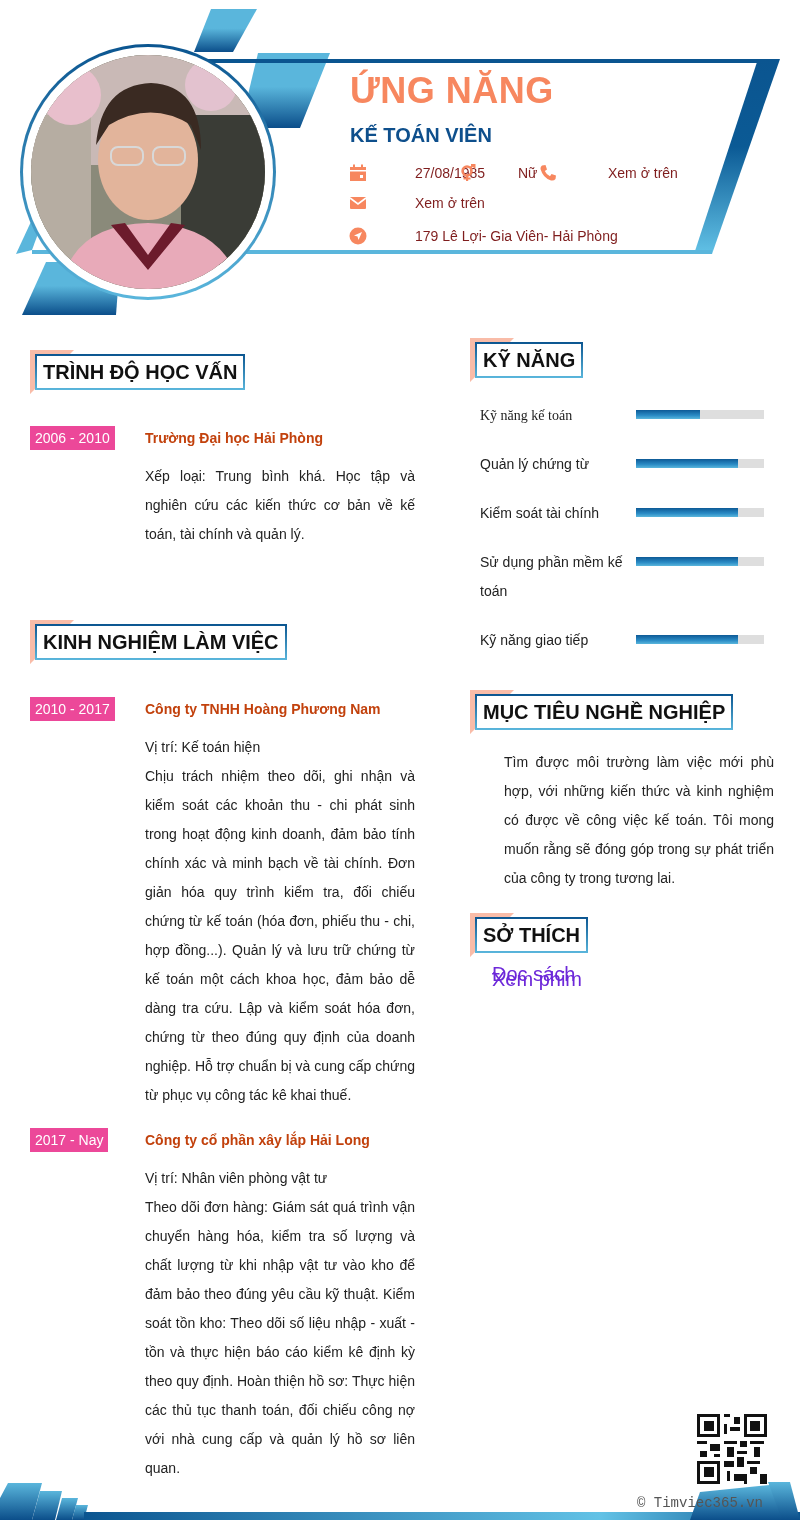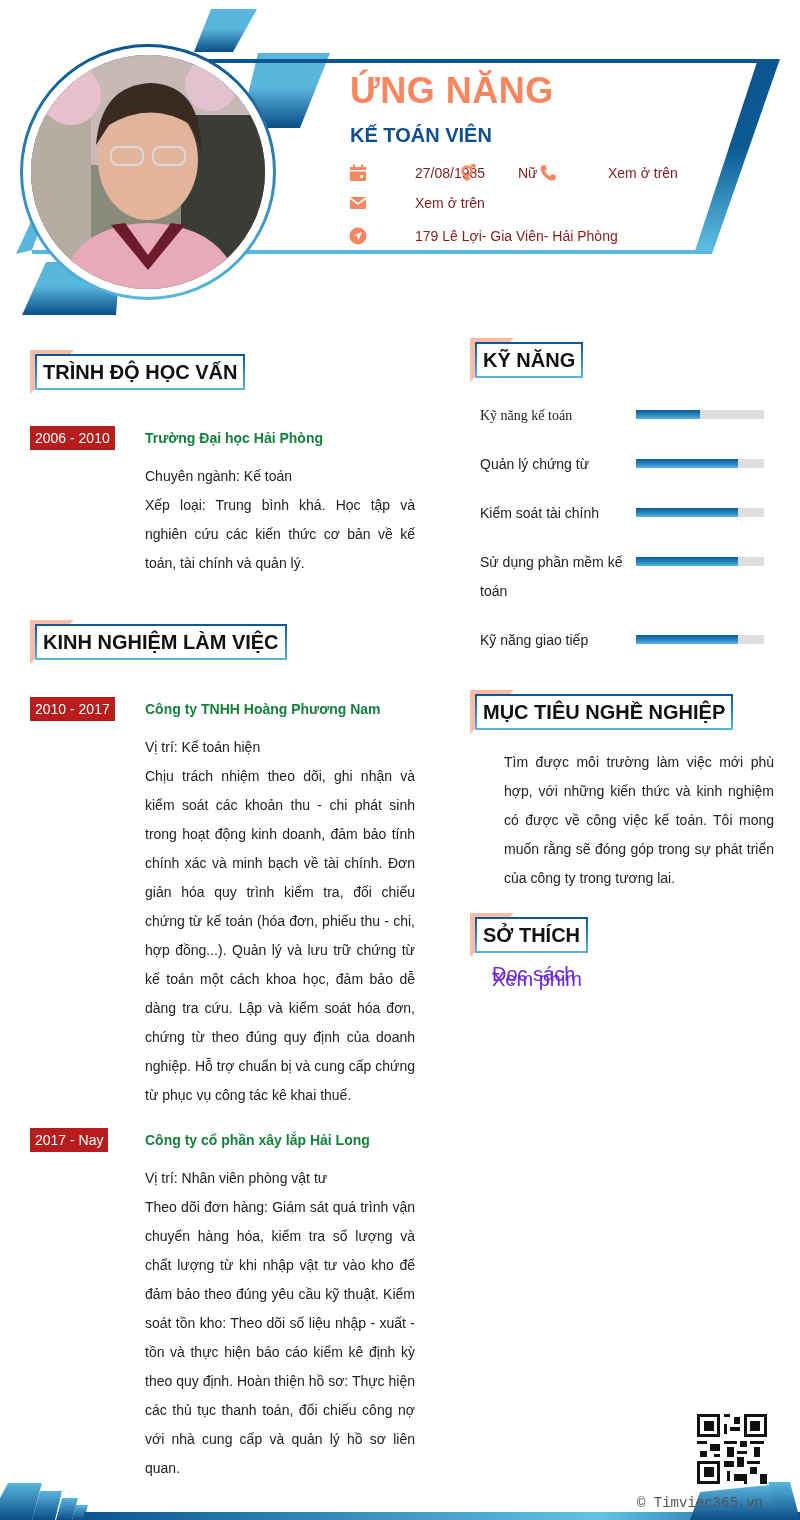--- a/index.html
+++ b/index.html
@@ -44,23 +44,23 @@
   .sec-head .box {
     position: absolute; left: 5px; top: 4px; height: 36px; padding: 0 6px;
     border: 2px solid transparent;
     background: linear-gradient(#fff,#fff) padding-box, linear-gradient(180deg,#0b5590,#5ab6dc) border-box;
     font-size: 20px; font-weight: bold; color: #111; line-height: 32px; white-space: nowrap;
   }
   .sec-head .box span.t { position: relative; z-index: 1; }
 
   
   .year-badge {
-    position: absolute; background: #b91c1c; color: #fff; font-size: 14px; height: 24px; line-height: 24px; padding: 0 5px;
-  }
-  .item-title { position: absolute; font-size: 14px; font-weight: bold; color: #15803d; }
+    position: absolute; background: #ec4899; color: #fff; font-size: 14px; height: 24px; line-height: 24px; padding: 0 5px;
+  }
+  .item-title { position: absolute; font-size: 14px; font-weight: bold; color: #c2410c; }
   .item-body {
     position: absolute; font-size: 14px; line-height: 29px; color: #222; text-align: justify; width: 270px;
   }
 
   
   .skill-label { position: absolute; left: 480px; font-size: 14px; line-height: 29px; color: #222; width: 150px; }
   .skill-bar { position: absolute; left: 636px; width: 128px; height: 9px; background: #dedede; }
   .skill-fill { height: 100%; background: linear-gradient(180deg,#0d5a96 0%,#2a8bc5 60%,#5ab6dc 100%); }
 
   .goal-text { position: absolute; left: 504px; top: 748px; width: 270px; font-size: 14px; line-height: 29px; text-align: justify; color: #222; }
@@ -177,21 +177,20 @@
 </div>
 
 <div class="sec-head" style="left:30px; top:350px;">
   <div class="tri"></div>
   <div class="box"><span class="t">TRÌNH ĐỘ HỌC VẤN</span></div>
 </div>
 
 <div class="year-badge" style="left:30px; top:426px;">2006 - 2010</div>
 <div class="item-title" style="left:145px; top:430px;">Trường Đại học Hải Phòng</div>
 <div class="item-body" style="left:145px; top:462px;">
-  <div>Chuyên ngành: Kế toán</div>
   <div>Xếp loại: Trung bình khá. Học tập và nghiên cứu các kiến thức cơ bản về kế toán, tài chính và quản lý.</div>
 </div>
 
 <div class="sec-head" style="left:30px; top:620px;">
   <div class="tri"></div>
   <div class="box"><span class="t">KINH NGHIỆM LÀM VIỆC</span></div>
 </div>
 
 <div class="year-badge" style="left:30px; top:697px;">2010 - 2017</div>
 <div class="item-title" style="left:145px; top:701px;">Công ty TNHH Hoàng Phương Nam</div>

